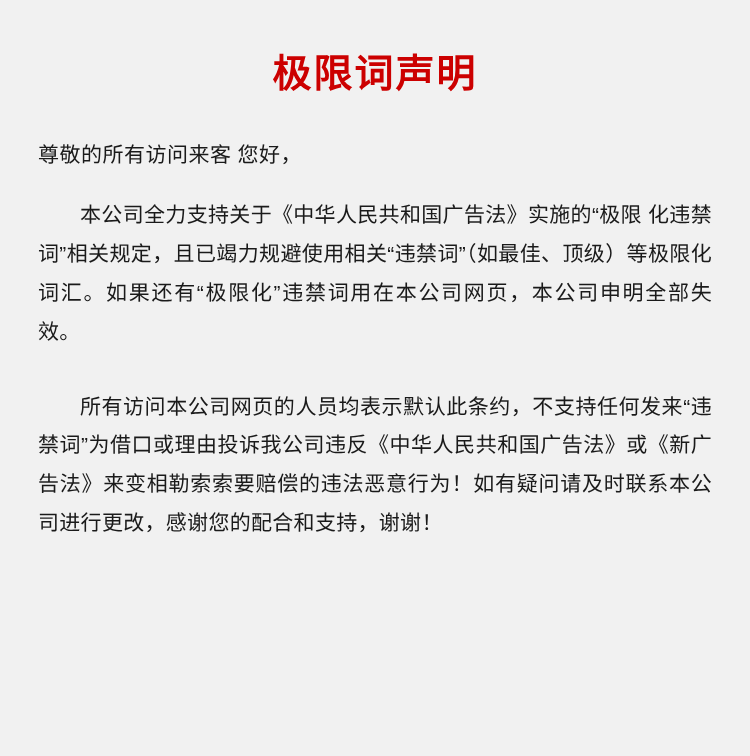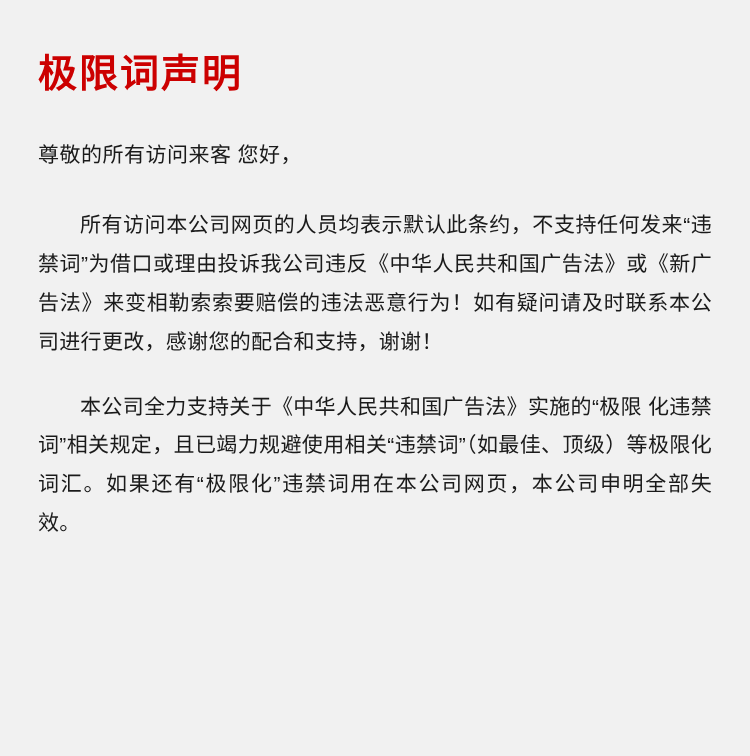--- a/index.html
+++ b/index.html
@@ -17,20 +17,21 @@
     position: relative;
     width: 750px;
     height: 756px;
     background: #f1f1f1;
     box-sizing: border-box;
     padding: 0 38px;
   }
   .doc-title {
     margin: 0;
     padding-top: 50px;
+    text-align: center;
     color: #cc0000;
     font-size: 39px;
     font-weight: bold;
     letter-spacing: 2px;
     line-height: 1.25;
   }
   .salutation {
     margin-top: 40px;
     font-size: 21px;
     font-weight: normal;
@@ -67,18 +68,18 @@
 <body>
 
 <div class="page">
 
   <h1 class="doc-title">极限词声明</h1>
 
   <div class="salutation">
     <span class="sal-lead">尊敬的所有访问来客</span><span>您好，</span>
   </div>
 
+  <p class="body-paragraph first">本公司全力支持关于《中华人民共和国广告法》实施的“极限 化违禁词”相关规定，且已竭力规避使用相关“违禁词”（如最佳、顶级）等极限化词汇。如果还有“极限化”违禁词用在本公司网页，本公司申明全部失效。</p>
+
   <p class="body-paragraph second">所有访问本公司网页的人员均表示默认此条约，不支持任何发来“违禁词”为借口或理由投诉我公司违反《中华人民共和国广告法》或《新广告法》来变相勒索索要赔偿的违法恶意行为！如有疑问请及时联系本公司进行更改，感谢您的配合和支持，谢谢！</p>
-
-  <p class="body-paragraph first">本公司全力支持关于《中华人民共和国广告法》实施的“极限 化违禁词”相关规定，且已竭力规避使用相关“违禁词”（如最佳、顶级）等极限化词汇。如果还有“极限化”违禁词用在本公司网页，本公司申明全部失效。</p>
 
   <div class="footer-rule"></div>
 </div>
 
 </body></html>

